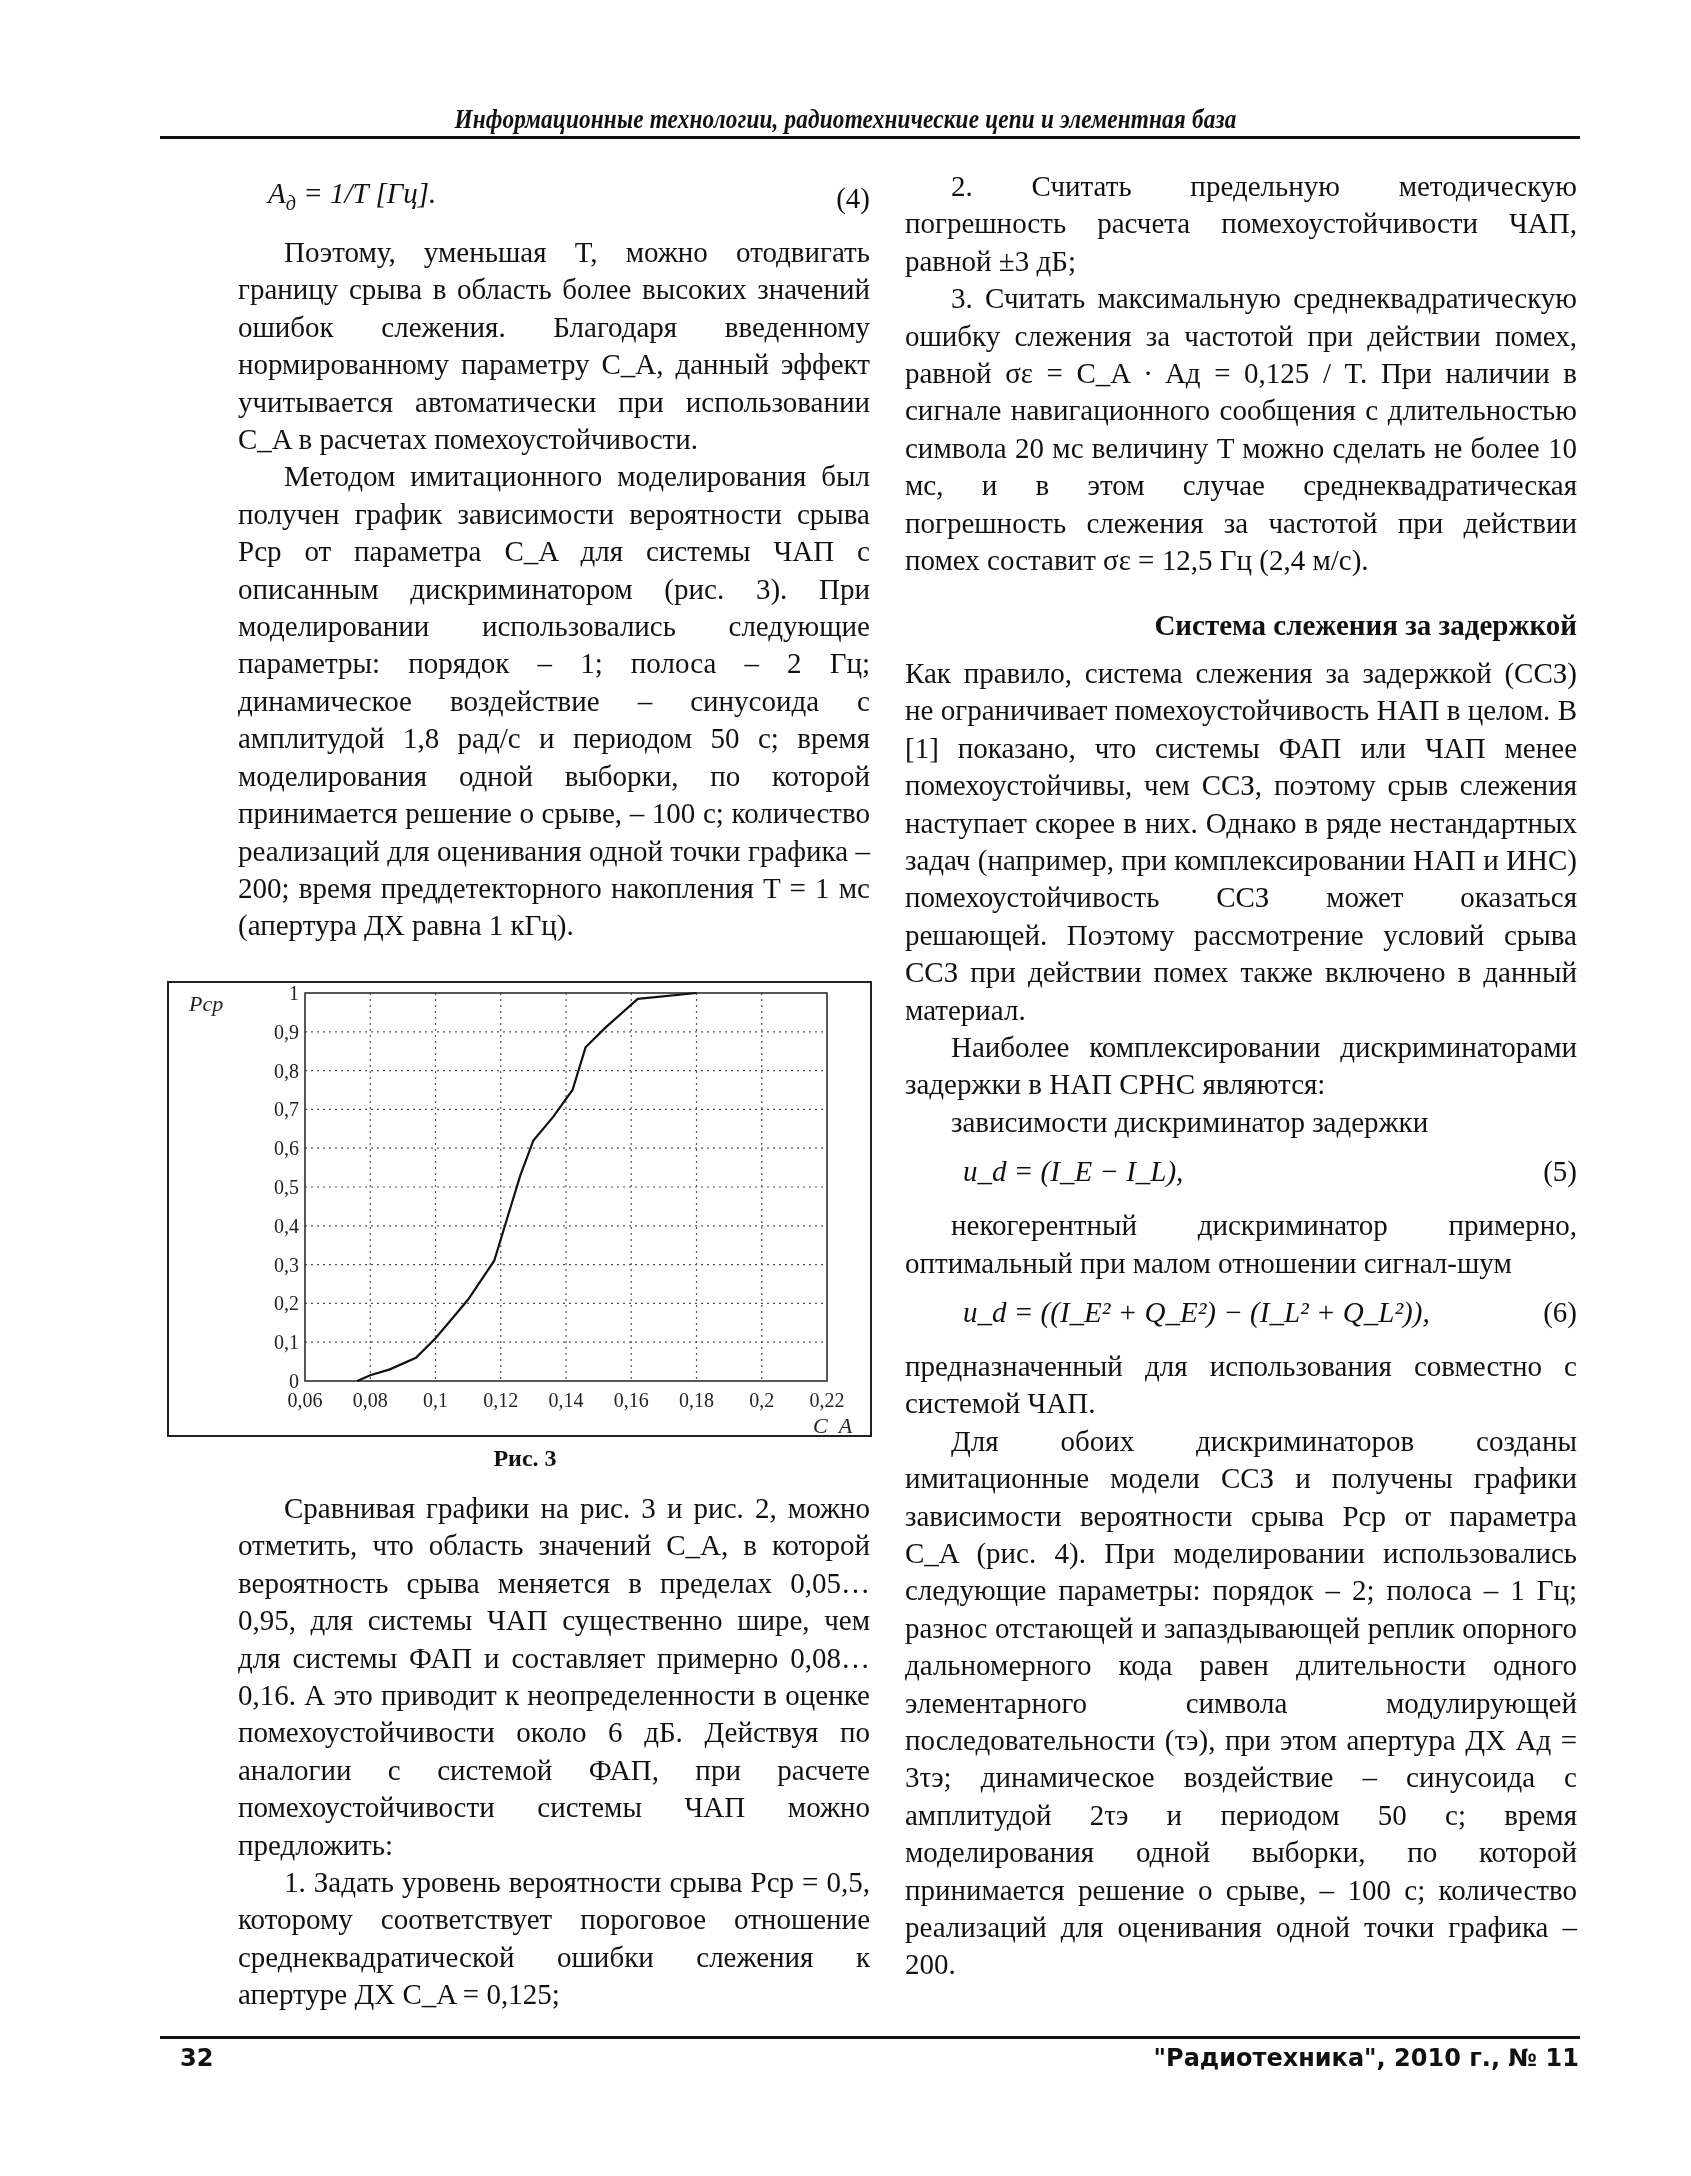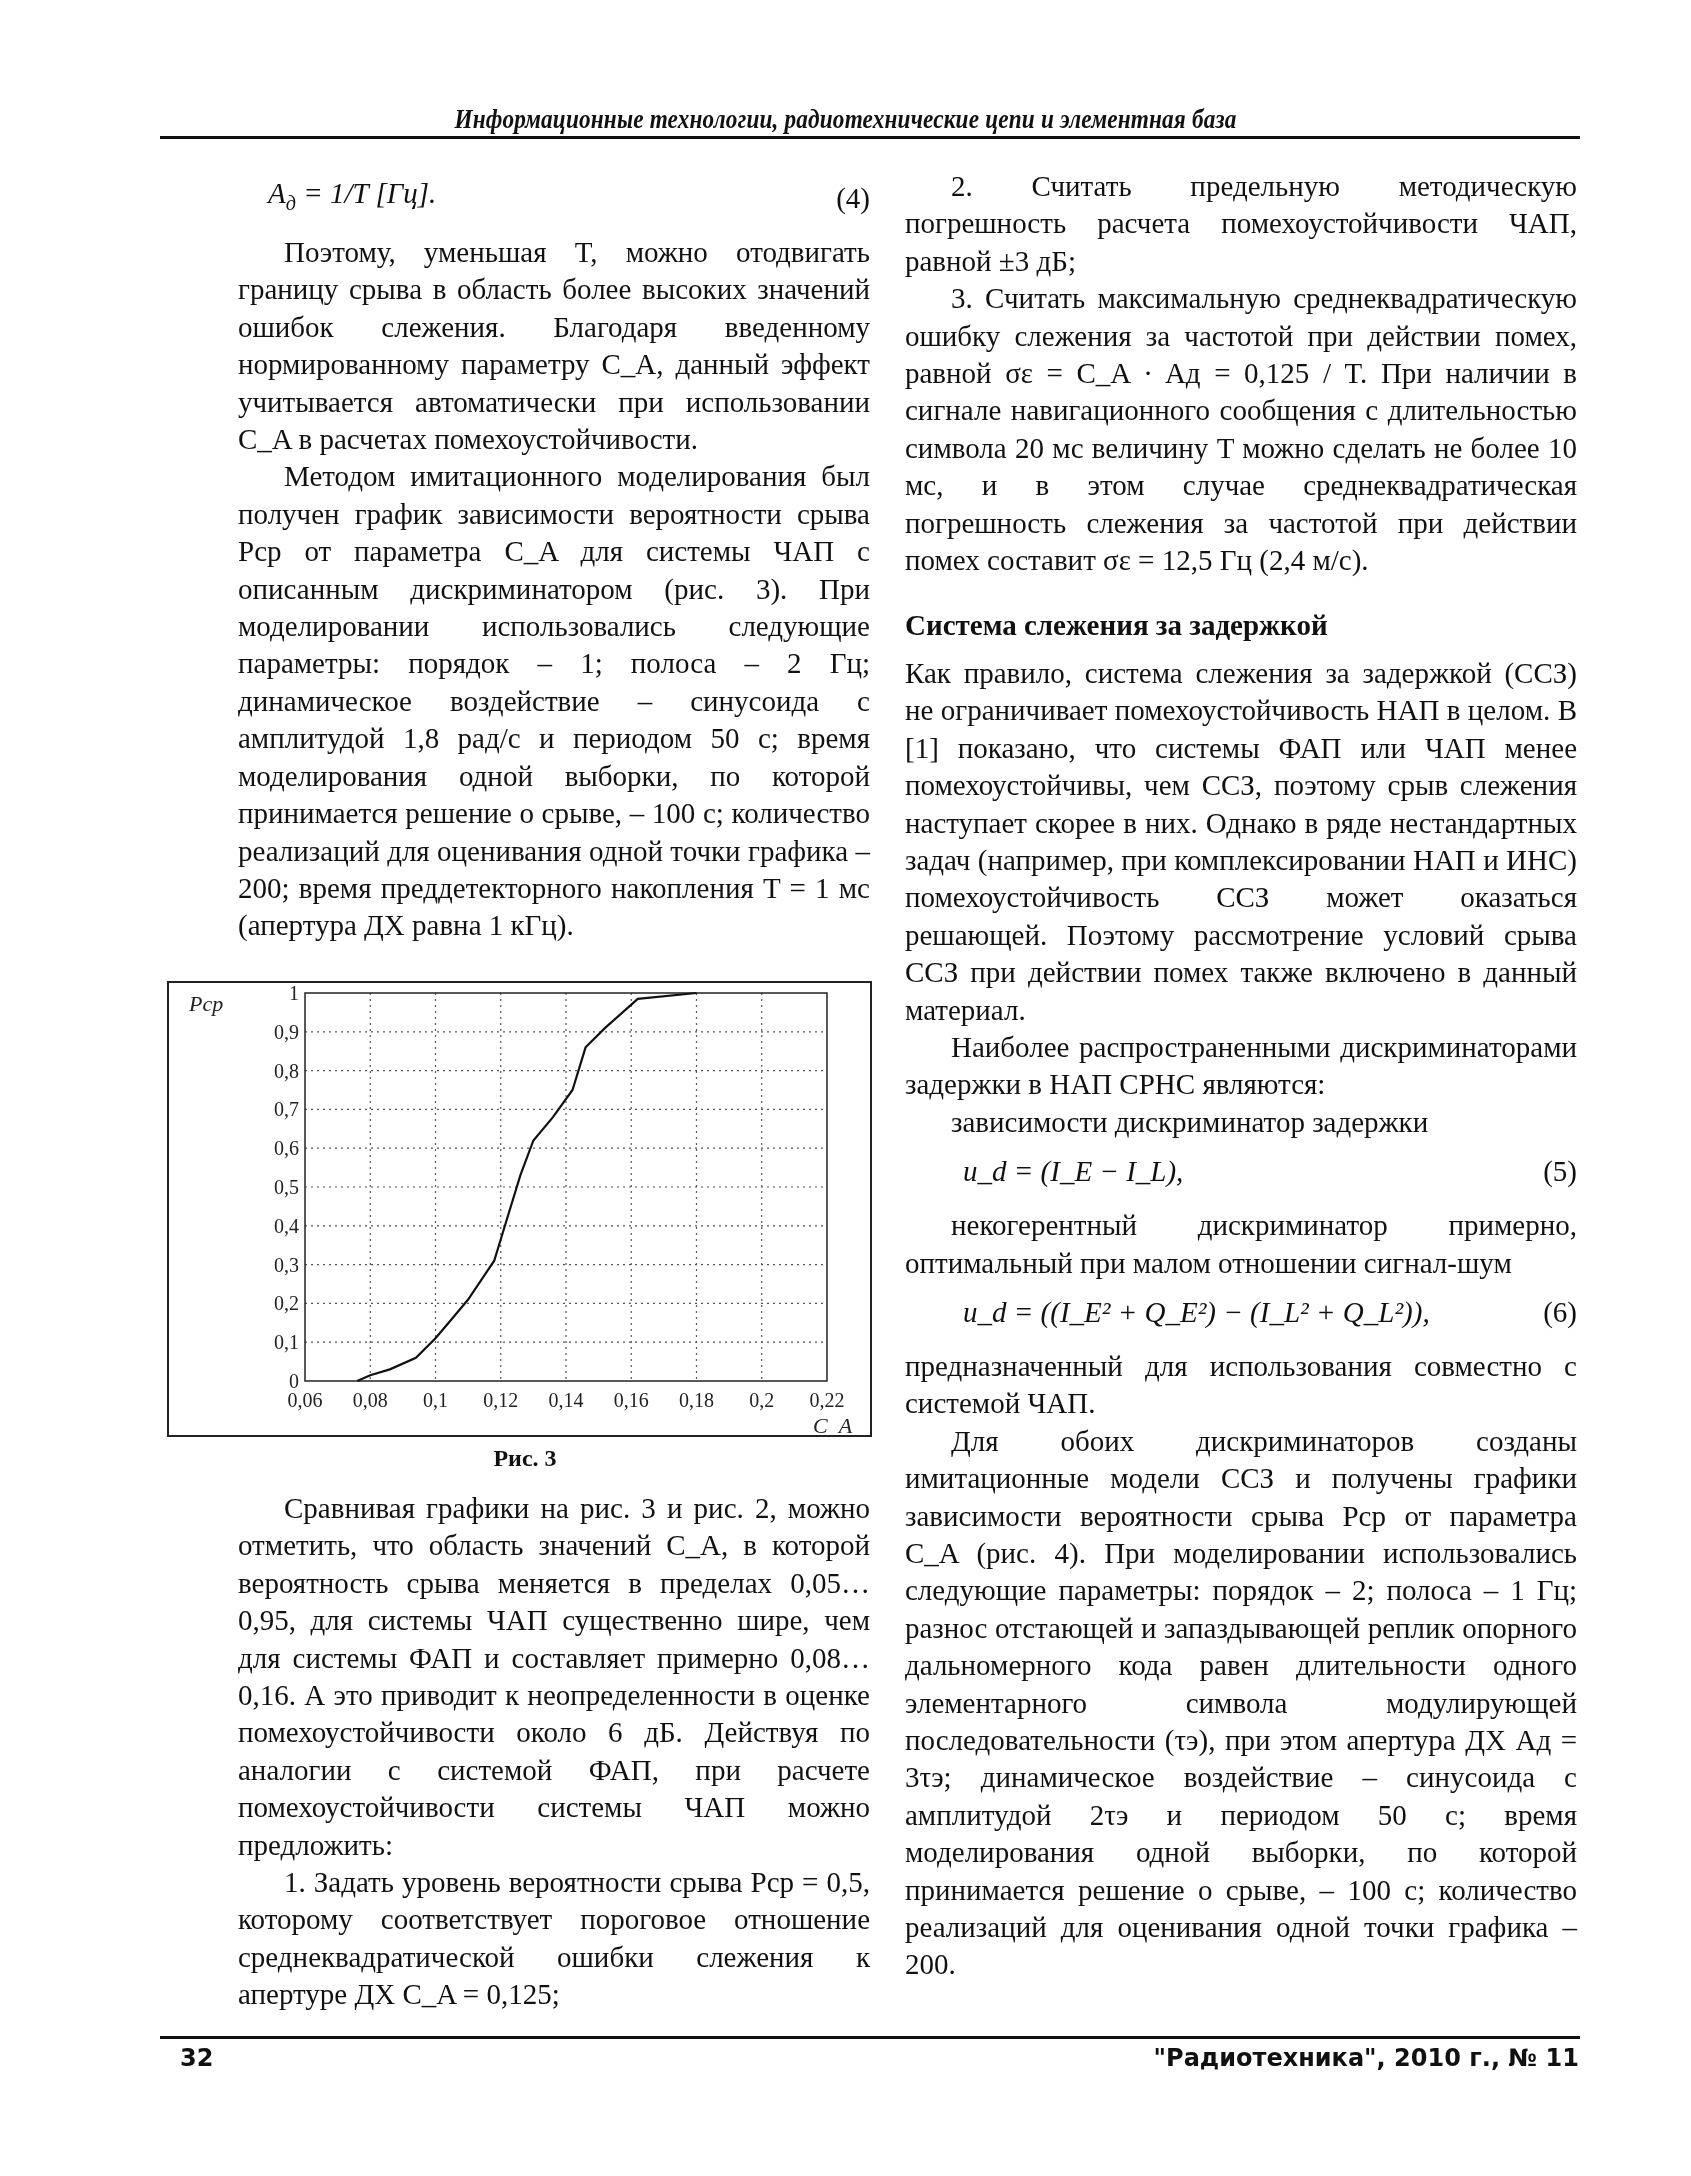--- a/index.html
+++ b/index.html
@@ -10,21 +10,21 @@
        font-size:27px;letter-spacing:0.2px;transform:scaleX(0.86);transform-origin:center;}
   #head-rule{left:160px;width:1420px;top:136px;height:3px;background:#111;}
   .col{position:absolute;top:168px;font-size:29px;line-height:37.4px;text-align:justify;}
   #col-left{left:238px;width:632px;}
   #col-right{left:905px;width:672px;}
   .col p{margin:0;}
   .ind{text-indent:46px;}
   .eq{display:flex;justify-content:space-between;align-items:center;margin:6px 0 10px 0;height:50px;gap:44px;}
   .eq .f{font-style:italic;padding-left:30px;}
   .eq.fr .f{padding-left:58px;}
-  .heading{font-weight:bold;text-align:left;margin:28px 0 10px 0 !important;}
+  .heading{font-weight:bold;text-align:right;margin:28px 0 10px 0 !important;}
   sub{font-size:70%;}
   #chart-wrap{position:absolute;left:167px;top:981px;width:705px;height:456px;}
   #chart-caption{position:absolute;left:0;width:1050px;top:1445px;text-align:center;font-weight:bold;font-size:24px;}
   #lower-left{position:absolute;left:238px;width:632px;top:1490px;font-size:29px;line-height:37.4px;text-align:justify;}
   #lower-left p{margin:0;}
   #foot-rule{left:160px;width:1420px;top:2036px;height:3px;background:#111;}
   #page-num{left:180px;top:2044px;font-family:"DejaVu Sans",sans-serif;font-weight:bold;font-size:24px;}
   #journal{right:112px;top:2044px;font-family:"DejaVu Sans",sans-serif;font-weight:bold;font-size:24px;}
   svg text{font-family:"Liberation Serif","DejaVu Serif",serif;}
 </style>
@@ -111,21 +111,21 @@
 <div id="lower-left">
   <p class="ind">Сравнивая графики на рис. 3 и рис. 2, можно отметить, что область значений C_A, в которой вероятность срыва меняется в пределах 0,05…0,95, для системы ЧАП существенно шире, чем для системы ФАП и составляет примерно 0,08…0,16. А это приводит к неопределенности в оценке помехоустойчивости около 6 дБ. Действуя по аналогии с системой ФАП, при расчете помехоустойчивости системы ЧАП можно предложить:</p>
   <p class="ind">1. Задать уровень вероятности срыва Pср = 0,5, которому соответствует пороговое отношение среднеквадратической ошибки слежения к апертуре ДХ C_A = 0,125;</p>
 </div>
 
 <div id="col-right" class="col">
   <p class="ind">2. Считать предельную методическую погрешность расчета помехоустойчивости ЧАП, равной ±3 дБ;</p>
   <p class="ind">3. Считать максимальную среднеквадратическую ошибку слежения за частотой при действии помех, равной σε = C_A · Aд = 0,125 / T. При наличии в сигнале навигационного сообщения с длительностью символа 20 мс величину T можно сделать не более 10 мс, и в этом случае среднеквадратическая погрешность слежения за частотой при действии помех составит σε = 12,5 Гц (2,4 м/с).</p>
   <p class="heading">Система слежения за задержкой</p>
   <p>Как правило, система слежения за задержкой (ССЗ) не ограничивает помехоустойчивость НАП в целом. В [1] показано, что системы ФАП или ЧАП менее помехоустойчивы, чем ССЗ, поэтому срыв слежения наступает скорее в них. Однако в ряде нестандартных задач (например, при комплексировании НАП и ИНС) помехоустойчивость ССЗ может оказаться решающей. Поэтому рассмотрение условий срыва ССЗ при действии помех также включено в данный материал.</p>
-  <p class="ind">Наиболее распространенными дискриминаторами задержки в НАП СРНС являются:</p>
+  <p class="ind">Наиболее комплексировании дискриминаторами задержки в НАП СРНС являются:</p>
   <p class="ind">зависимости дискриминатор задержки</p>
   <div class="eq fr">
     <span class="f">u_d = (I_E − I_L),</span>
     <span>(5)</span>
   </div>
   <p class="ind">некогерентный дискриминатор примерно, оптимальный при малом отношении сигнал-шум</p>
   <div class="eq fr">
     <span class="f">u_d = ((I_E² + Q_E²) − (I_L² + Q_L²)),</span>
     <span>(6)</span>
   </div>

